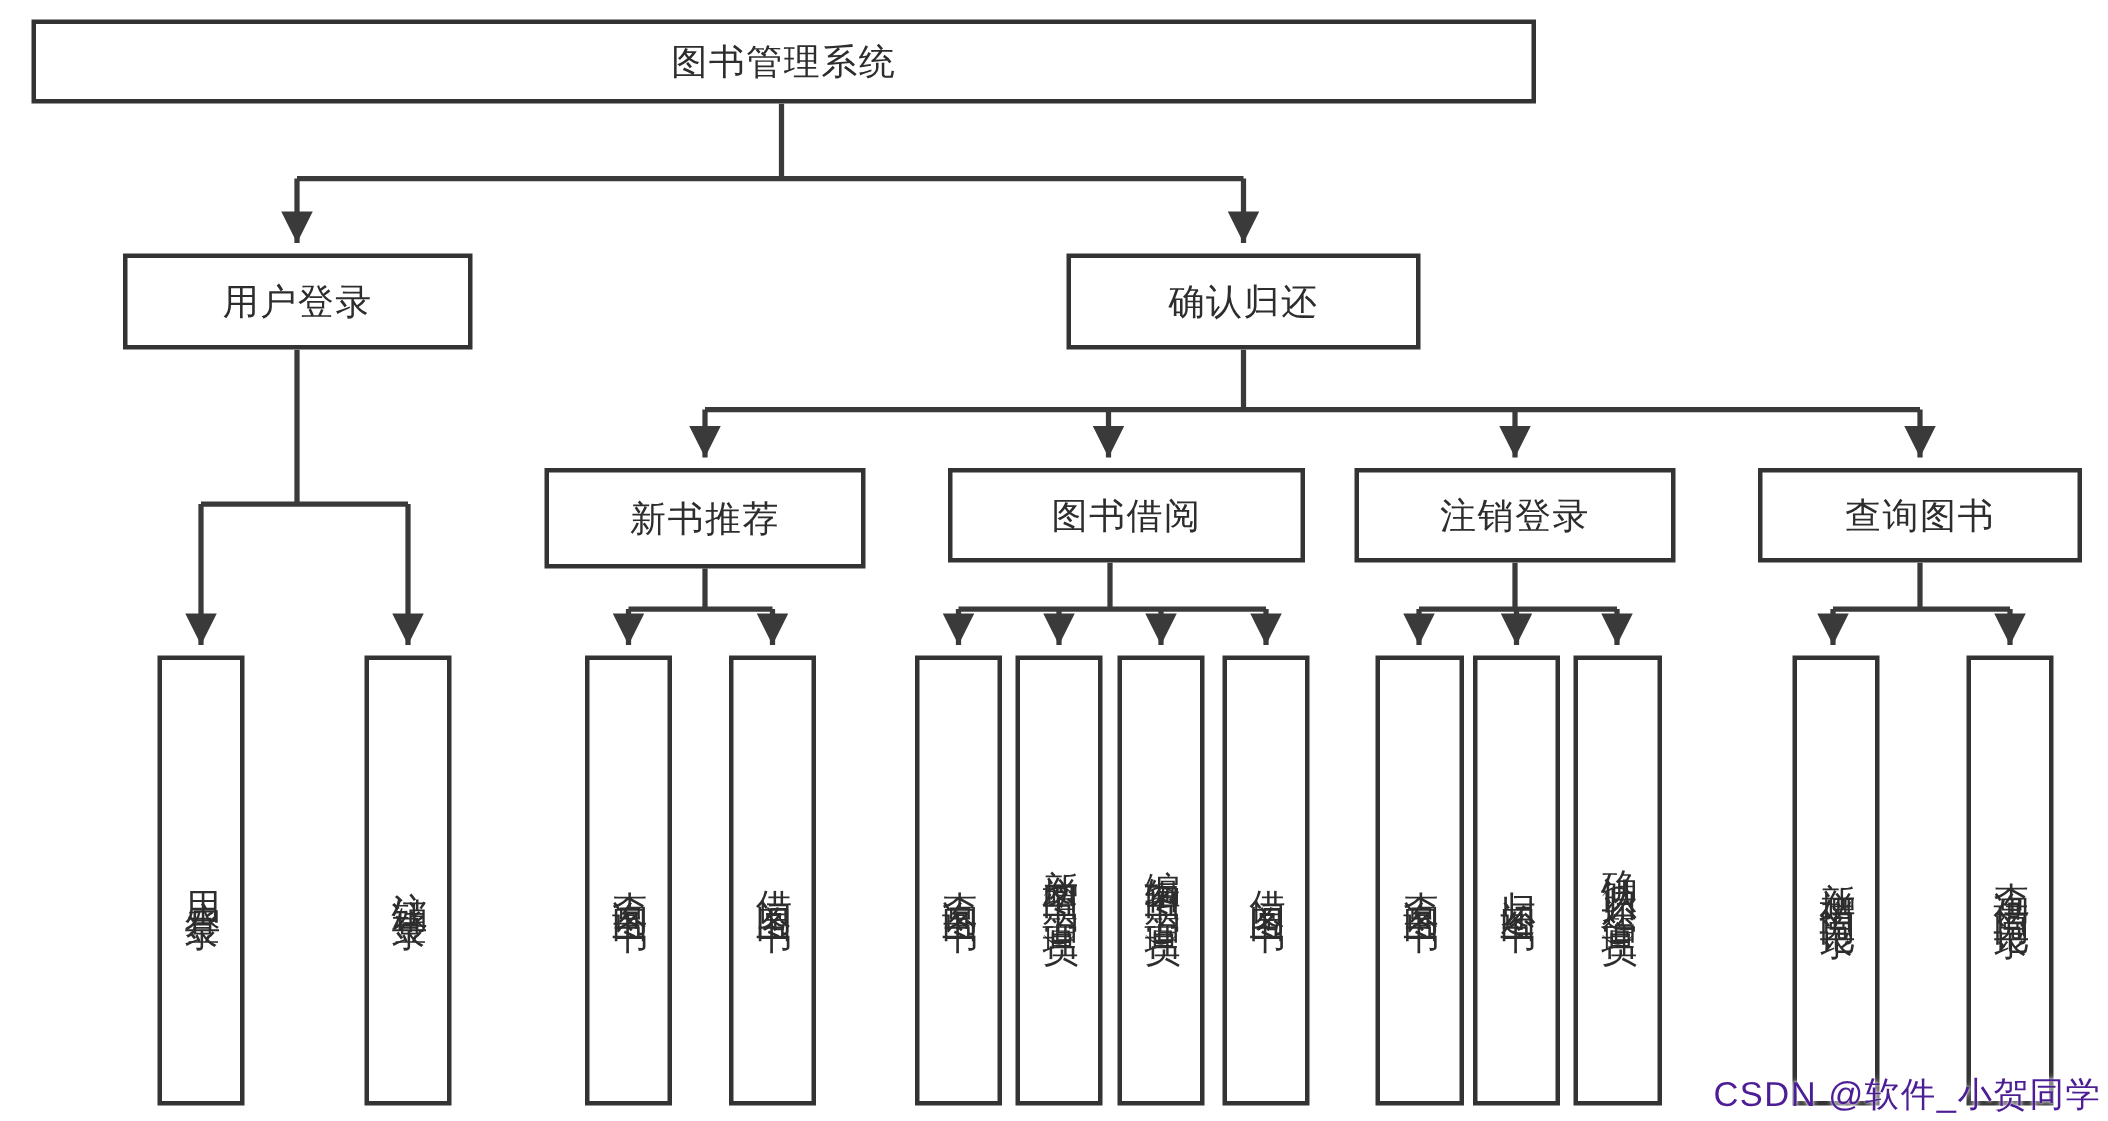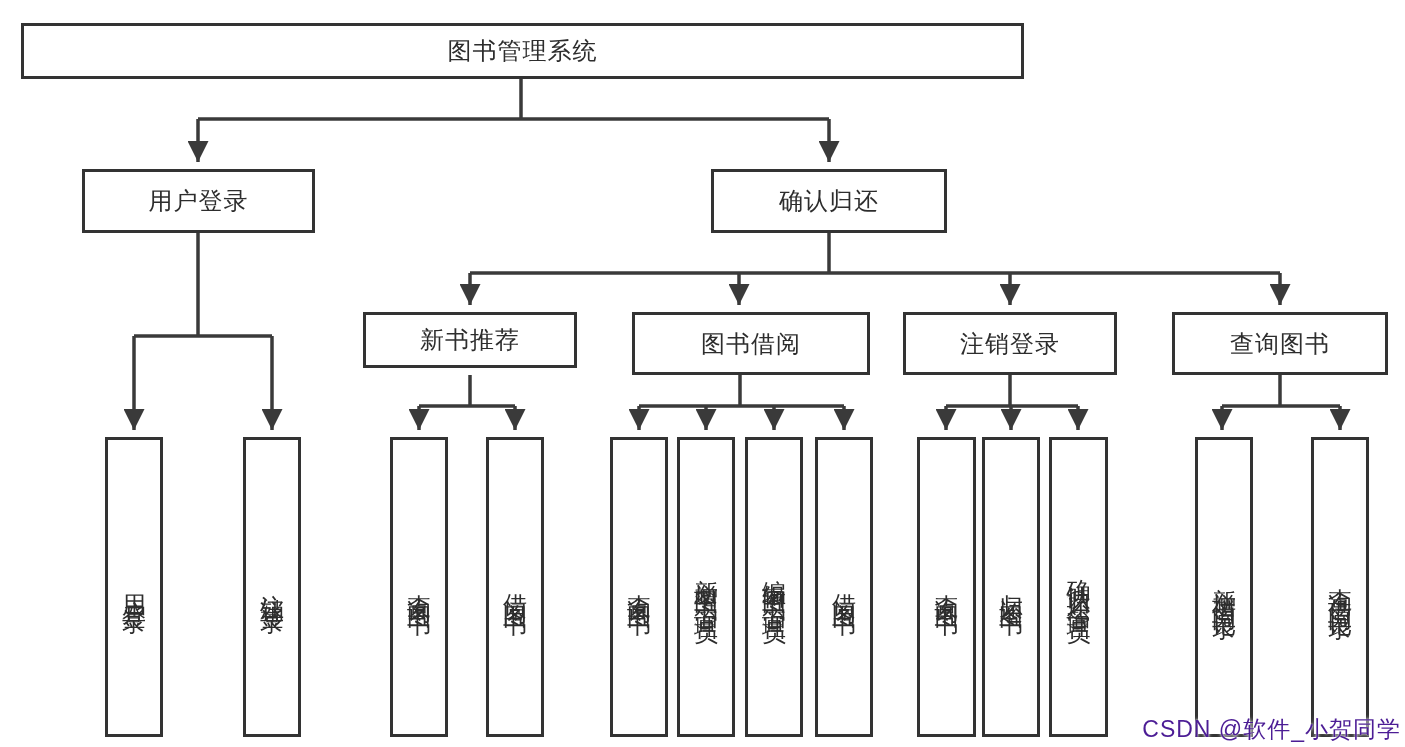--- a/index.html
+++ b/index.html
@@ -73,32 +73,32 @@
     <path class="ln" d="M946 406 V430" marker-end="url(#arw)"></path>
     <path class="ln" d="M1011 406 V430" marker-end="url(#arw)"></path>
     <path class="ln" d="M1078 406 V430" marker-end="url(#arw)"></path>
 
     <path class="ln" d="M1280 375 V406"></path>
     <path class="ln" d="M1222 406 H1340"></path>
     <path class="ln" d="M1222 406 V430" marker-end="url(#arw)"></path>
     <path class="ln" d="M1340 406 V430" marker-end="url(#arw)"></path>
   </svg>
 
-  <div class="node" style="left:21px; top:13px; width:1003px; height:56px;margin-top:10px;">
+  <div class="node" style="left:21px; top:13px; width:1003px; height:56px;">
     <span>图书管理系统</span>
   </div>
 
   <div class="node" style="left:82px; top:169px; width:233px; height:64px;">
     <span>用户登录</span>
   </div>
   <div class="node" style="left:711px; top:169px; width:236px; height:64px;">
     <span>确认归还</span>
   </div>
 
-  <div class="node" style="left:363px; top:312px; width:214px; height:56px;">
+  <div class="node" style="left:363px; top:312px; width:214px; height:67px;">
     <span>新书推荐</span>
   </div>
   <div class="node" style="left:632px; top:312px; width:238px; height:63px;">
     <span>图书借阅</span>
   </div>
   <div class="node" style="left:903px; top:312px; width:214px; height:63px;">
     <span>注销登录</span>
   </div>
   <div class="node" style="left:1172px; top:312px; width:216px; height:63px;">
     <span>查询图书</span>

